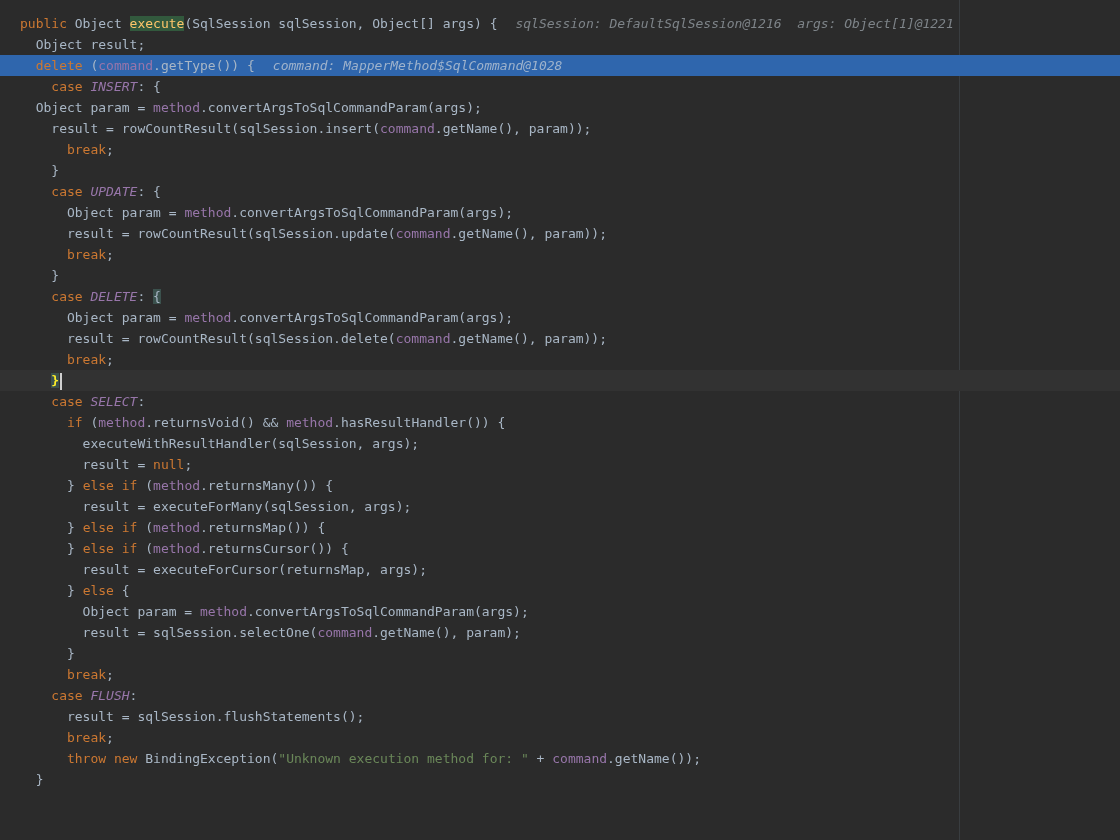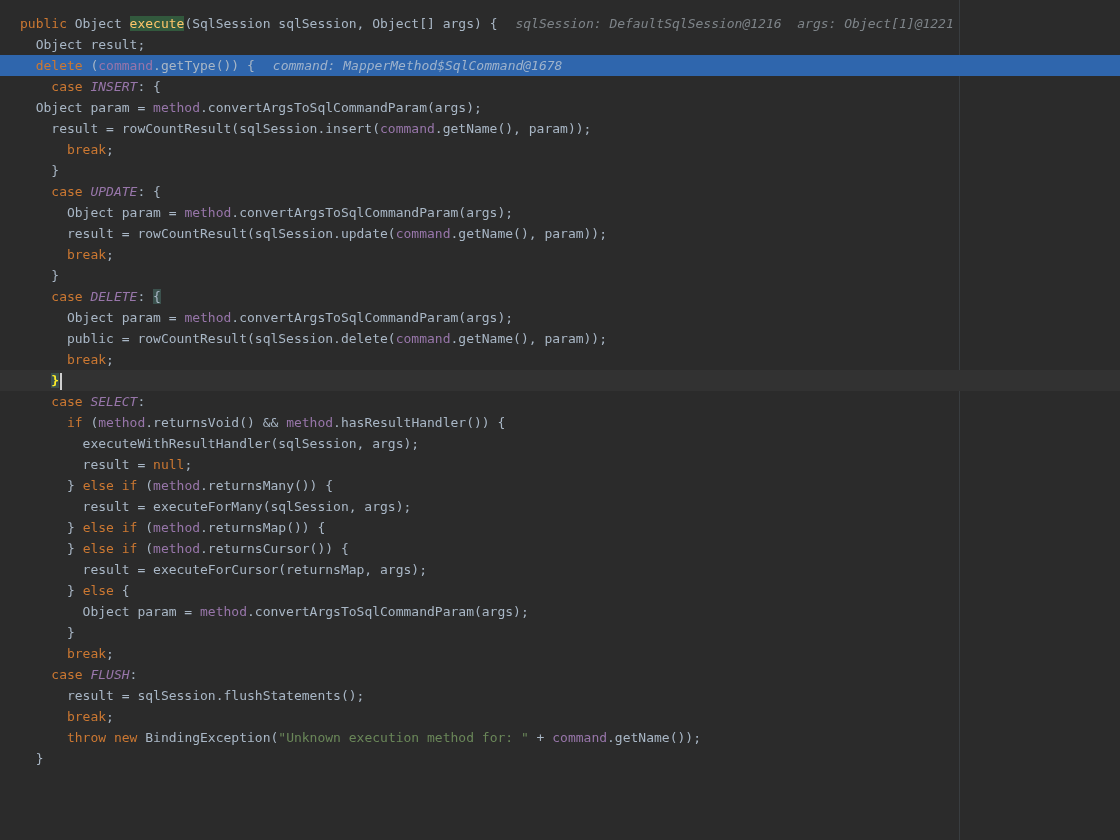--- a/index.html
+++ b/index.html
@@ -59,47 +59,48 @@
   }
 </style>
 </head>
 <body>
 
 <div class="editor">
   <div class="guide"></div>
   <div class="code" id="code">
       <div class="line"><span class="tok-kw">public</span><span class="tok-pl"> Object </span><span class="tok-msearch">execute</span><span class="tok-pl">(SqlSession sqlSession, Object[] args) {</span><span class="hint">sqlSession: DefaultSqlSession@1216  args: Object[1]@1221</span></div>
       <div class="line"><span class="tok-pl">  Object result;</span></div>
-      <div class="line exec"><span class="tok-pl">  </span><span class="tok-kw">delete</span><span class="tok-pl"> (</span><span class="tok-fld">command</span><span class="tok-pl">.getType()) {</span><span class="hint">command: MapperMethod$SqlCommand@1678</span></div>
+      <div class="line exec"><span class="tok-pl">  </span><span class="tok-kw">delete</span><span class="tok-pl"> (</span><span class="tok-fld">command</span><span class="tok-pl">.getType()) {</span><span class="hint">command: MapperMethod$SqlCommand@1028</span></div>
       <div class="line"><span class="tok-pl">    </span><span class="tok-kw">case</span><span class="tok-pl"> </span><span class="tok-en">INSERT</span><span class="tok-pl">: {</span></div>
       <div class="line"><span class="tok-pl">  Object param = </span><span class="tok-fld">method</span><span class="tok-pl">.convertArgsToSqlCommandParam(args);</span></div>
       <div class="line"><span class="tok-pl">    result = rowCountResult(sqlSession.insert(</span><span class="tok-fld">command</span><span class="tok-pl">.getName(), param));</span></div>
       <div class="line"><span class="tok-pl">      </span><span class="tok-kw">break</span><span class="tok-pl">;</span></div>
       <div class="line"><span class="tok-pl">    }</span></div>
       <div class="line"><span class="tok-pl">    </span><span class="tok-kw">case</span><span class="tok-pl"> </span><span class="tok-en">UPDATE</span><span class="tok-pl">: {</span></div>
       <div class="line"><span class="tok-pl">      Object param = </span><span class="tok-fld">method</span><span class="tok-pl">.convertArgsToSqlCommandParam(args);</span></div>
       <div class="line"><span class="tok-pl">      result = rowCountResult(sqlSession.update(</span><span class="tok-fld">command</span><span class="tok-pl">.getName(), param));</span></div>
       <div class="line"><span class="tok-pl">      </span><span class="tok-kw">break</span><span class="tok-pl">;</span></div>
       <div class="line"><span class="tok-pl">    }</span></div>
       <div class="line"><span class="tok-pl">    </span><span class="tok-kw">case</span><span class="tok-pl"> </span><span class="tok-en">DELETE</span><span class="tok-pl">: </span><span class="tok-br1">{</span></div>
       <div class="line"><span class="tok-pl">      Object param = </span><span class="tok-fld">method</span><span class="tok-pl">.convertArgsToSqlCommandParam(args);</span></div>
-      <div class="line"><span class="tok-pl">      public = rowCountResult(sqlSession.delete(</span><span class="tok-fld">command</span><span class="tok-pl">.getName(), param));</span></div>
+      <div class="line"><span class="tok-pl">      result = rowCountResult(sqlSession.delete(</span><span class="tok-fld">command</span><span class="tok-pl">.getName(), param));</span></div>
       <div class="line"><span class="tok-pl">      </span><span class="tok-kw">break</span><span class="tok-pl">;</span></div>
       <div class="line caretline"><span class="tok-pl">    </span><span class="tok-br2">}</span><span class="caret-bar"></span></div>
       <div class="line"><span class="tok-pl">    </span><span class="tok-kw">case</span><span class="tok-pl"> </span><span class="tok-en">SELECT</span><span class="tok-pl">:</span></div>
       <div class="line"><span class="tok-pl">      </span><span class="tok-kw">if</span><span class="tok-pl"> (</span><span class="tok-fld">method</span><span class="tok-pl">.returnsVoid() &amp;&amp; </span><span class="tok-fld">method</span><span class="tok-pl">.hasResultHandler()) {</span></div>
       <div class="line"><span class="tok-pl">        executeWithResultHandler(sqlSession, args);</span></div>
       <div class="line"><span class="tok-pl">        result = </span><span class="tok-kw">null</span><span class="tok-pl">;</span></div>
       <div class="line"><span class="tok-pl">      } </span><span class="tok-kw">else if</span><span class="tok-pl"> (</span><span class="tok-fld">method</span><span class="tok-pl">.returnsMany()) {</span></div>
       <div class="line"><span class="tok-pl">        result = executeForMany(sqlSession, args);</span></div>
       <div class="line"><span class="tok-pl">      } </span><span class="tok-kw">else if</span><span class="tok-pl"> (</span><span class="tok-fld">method</span><span class="tok-pl">.returnsMap()) {</span></div>
       <div class="line"><span class="tok-pl">      } </span><span class="tok-kw">else if</span><span class="tok-pl"> (</span><span class="tok-fld">method</span><span class="tok-pl">.returnsCursor()) {</span></div>
       <div class="line"><span class="tok-pl">        result = executeForCursor(returnsMap, args);</span></div>
       <div class="line"><span class="tok-pl">      } </span><span class="tok-kw">else</span><span class="tok-pl"> {</span></div>
       <div class="line"><span class="tok-pl">        Object param = </span><span class="tok-fld">method</span><span class="tok-pl">.convertArgsToSqlCommandParam(args);</span></div>
+      <div class="line"><span class="tok-pl">        result = sqlSession.selectOne(</span><span class="tok-fld">command</span><span class="tok-pl">.getName(), param);</span></div>
       <div class="line"><span class="tok-pl">      }</span></div>
       <div class="line"><span class="tok-pl">      </span><span class="tok-kw">break</span><span class="tok-pl">;</span></div>
       <div class="line"><span class="tok-pl">    </span><span class="tok-kw">case</span><span class="tok-pl"> </span><span class="tok-en">FLUSH</span><span class="tok-pl">:</span></div>
       <div class="line"><span class="tok-pl">      result = sqlSession.flushStatements();</span></div>
       <div class="line"><span class="tok-pl">      </span><span class="tok-kw">break</span><span class="tok-pl">;</span></div>
       <div class="line"><span class="tok-pl">      </span><span class="tok-kw">throw new</span><span class="tok-pl"> BindingException(</span><span class="tok-str">"Unknown execution method for: "</span><span class="tok-pl"> + </span><span class="tok-fld">command</span><span class="tok-pl">.getName());</span></div>
       <div class="line"><span class="tok-pl">  }</span></div>
     </div>
 </div>
 

